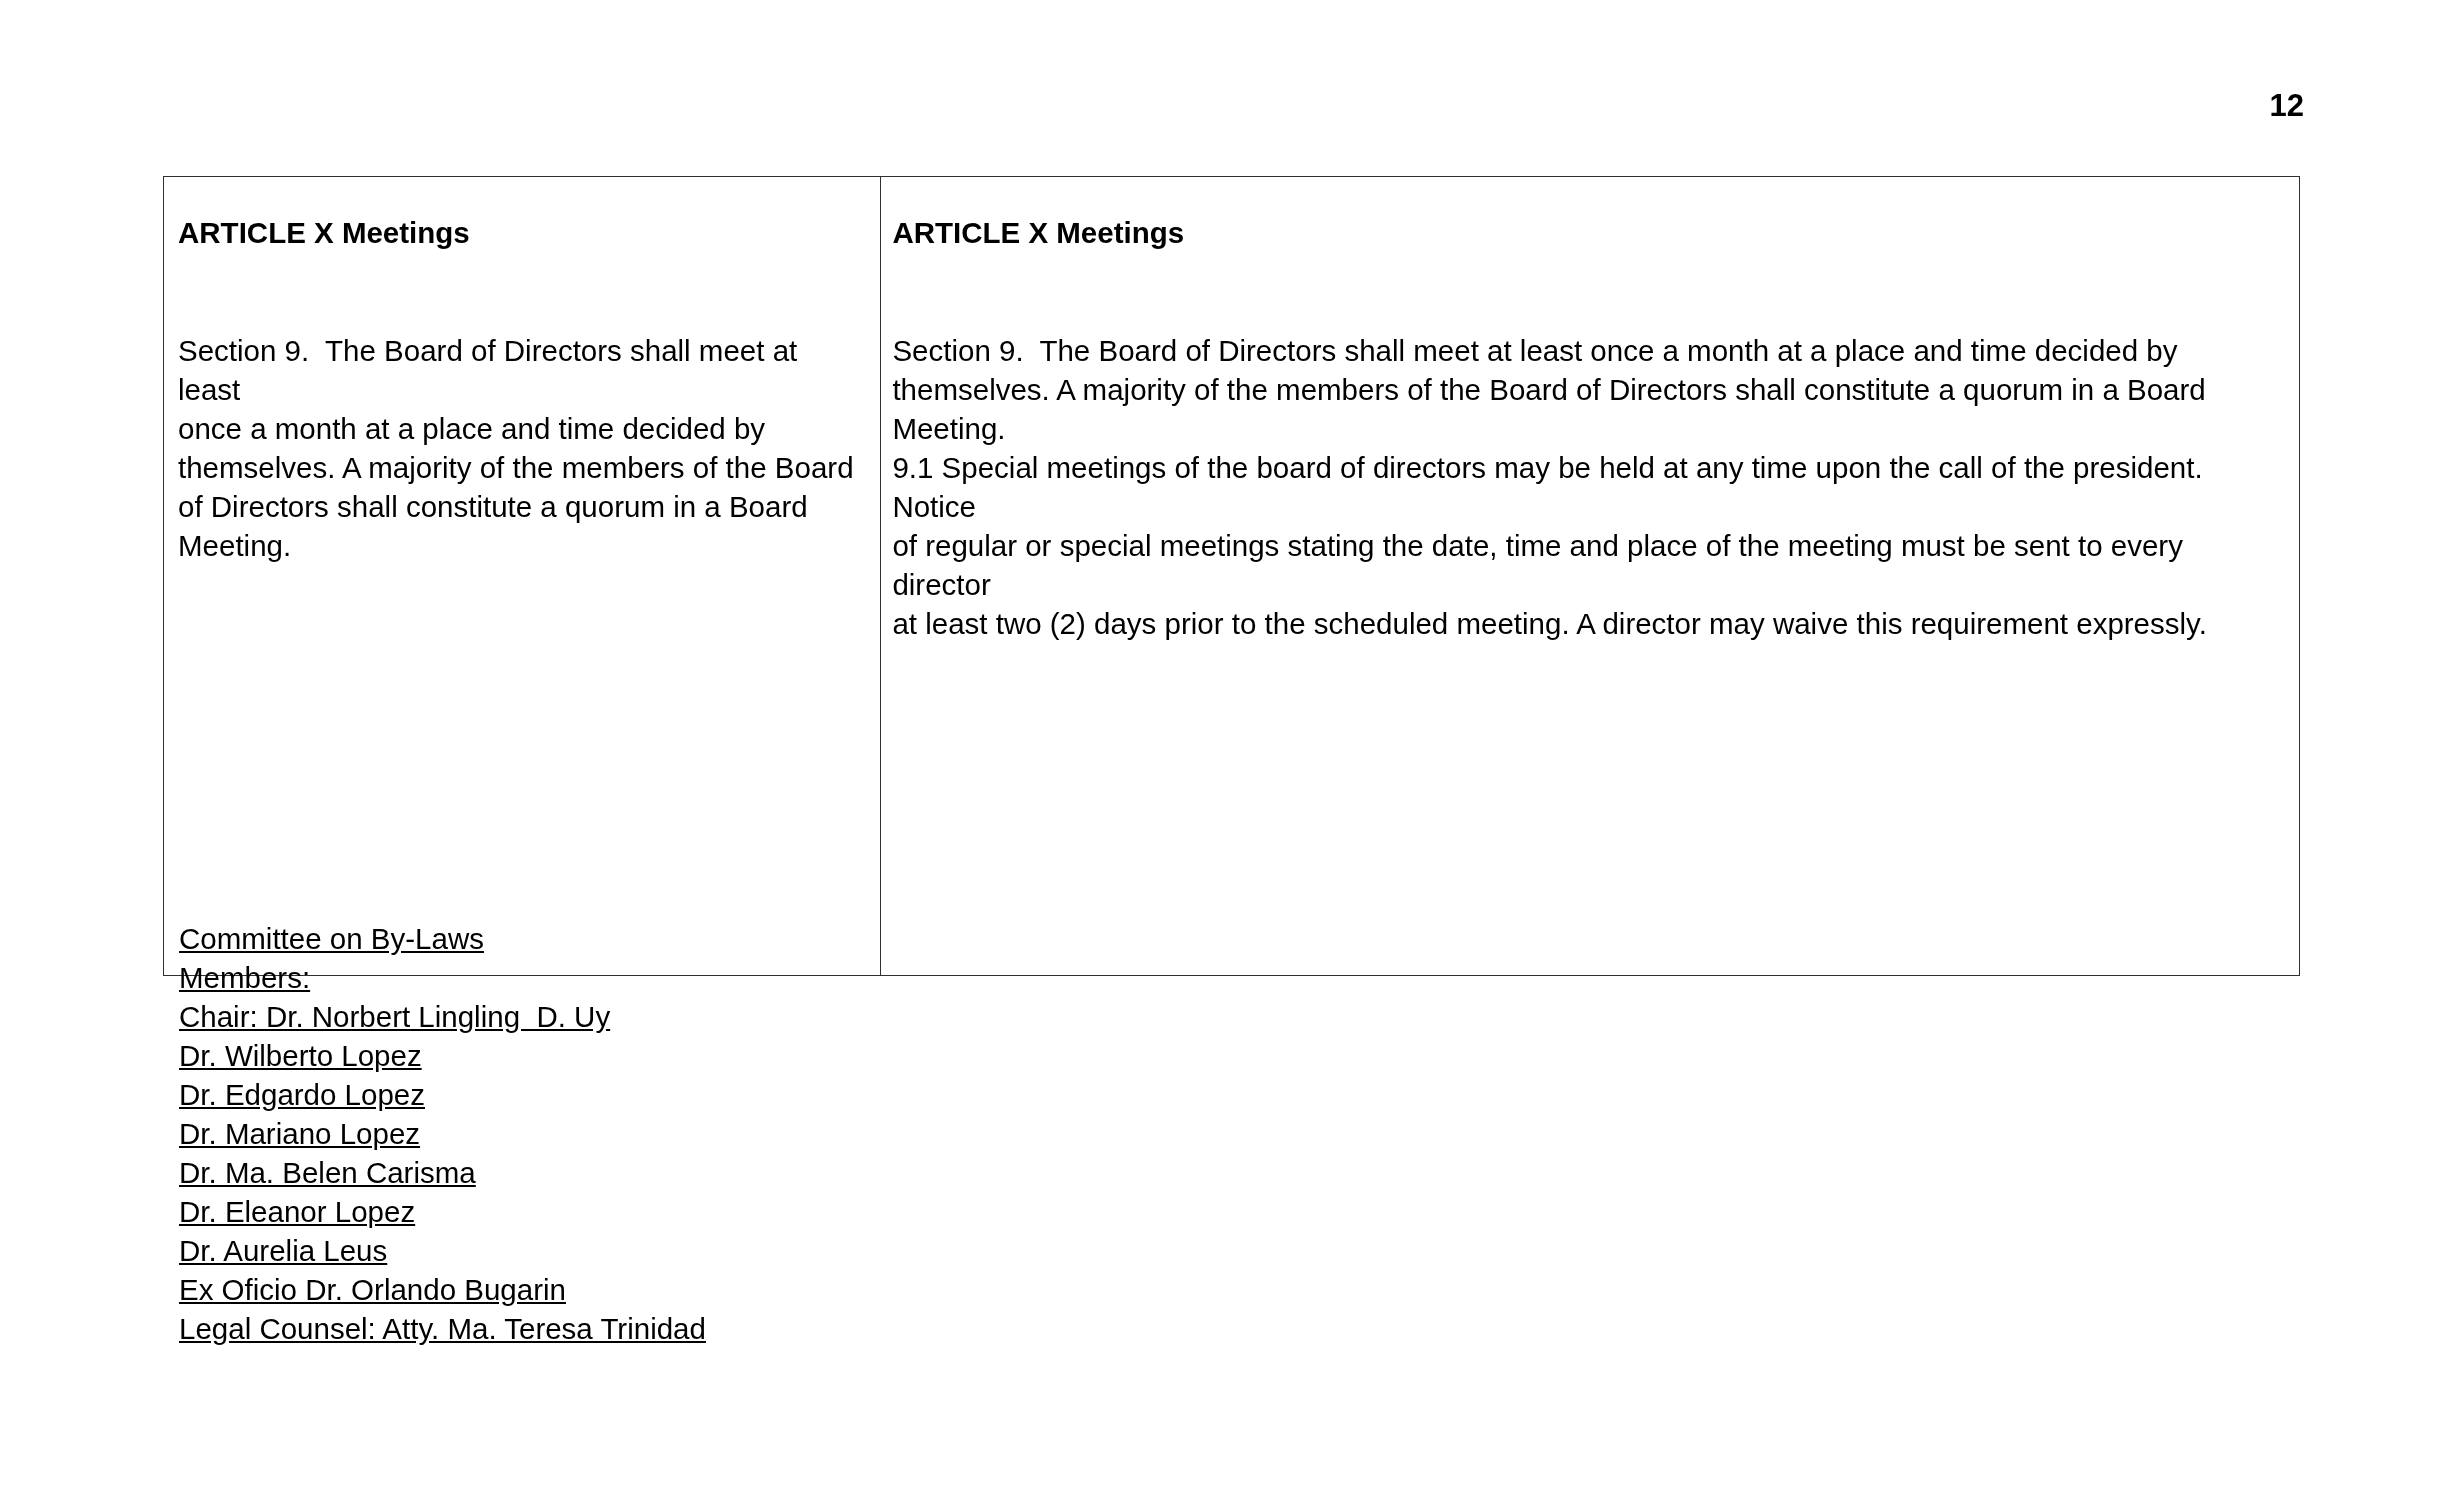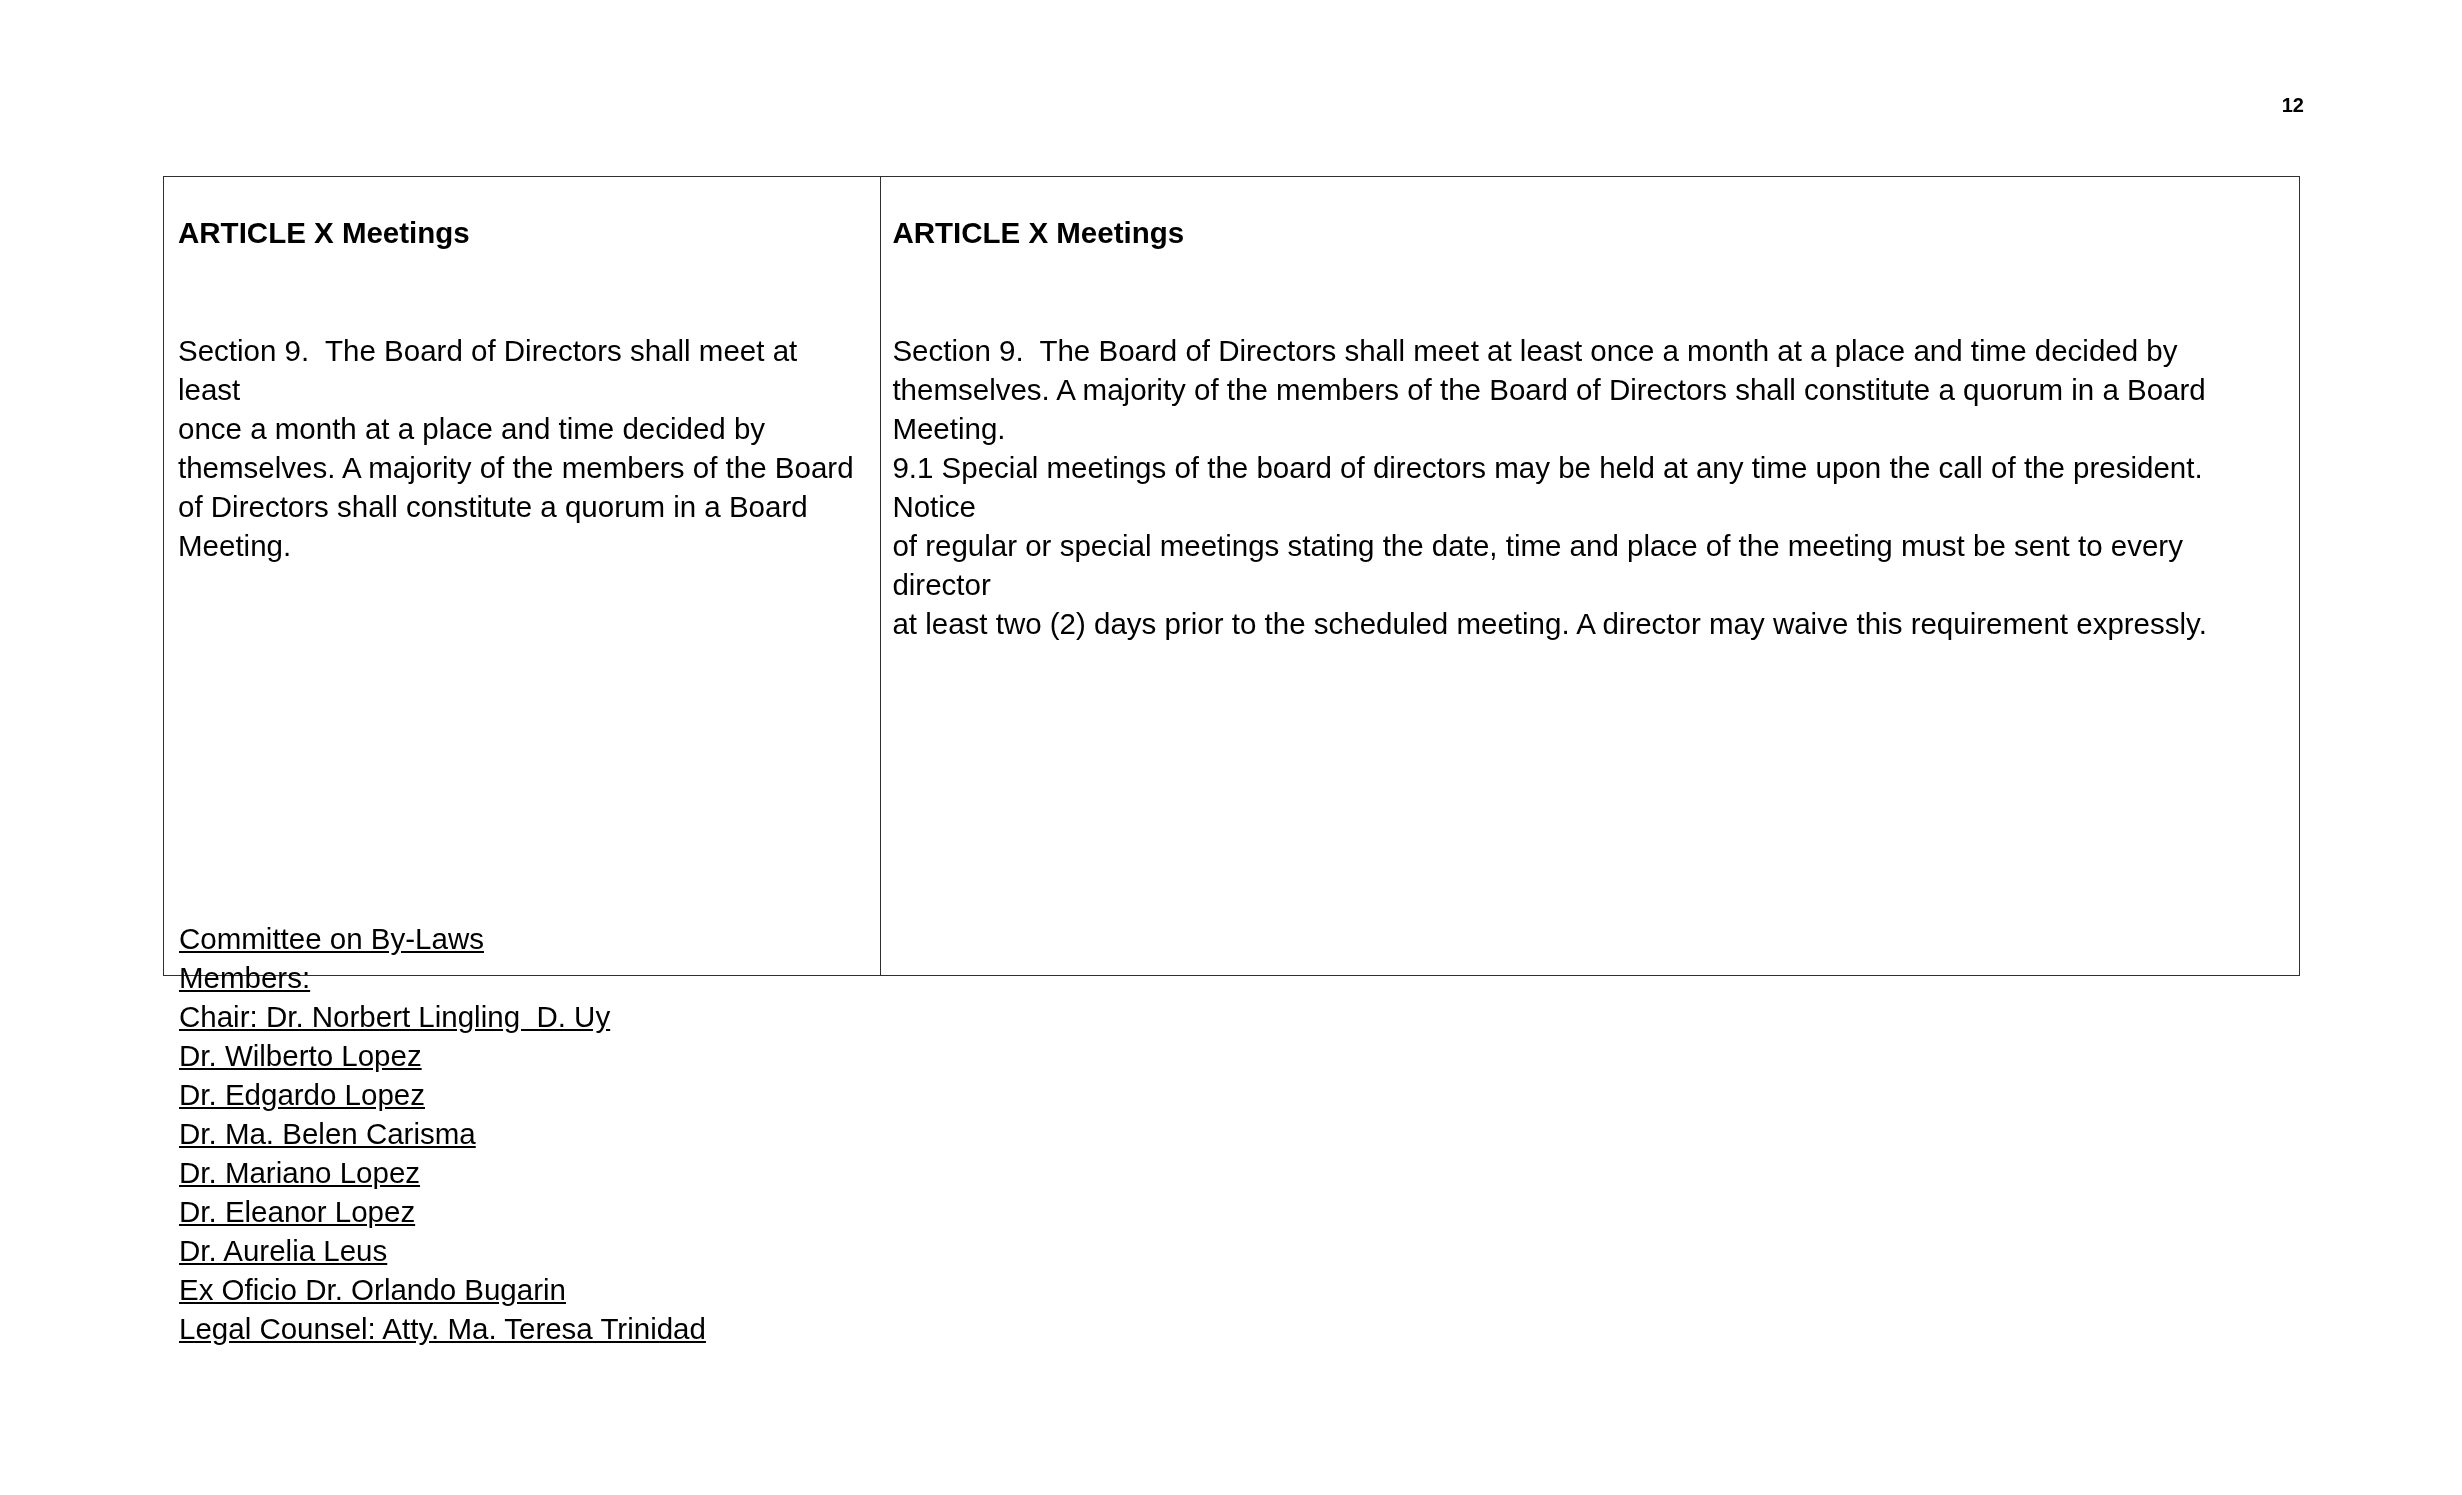--- a/index.html
+++ b/index.html
@@ -16,21 +16,21 @@
     font-family: "Liberation Sans", "DejaVu Sans", sans-serif;
     font-size: 29.5px;
     line-height: 39px;
     overflow: hidden;
   }
   .page-number {
     position: absolute;
     top: 88px;
     right: 158px;
     font-weight: bold;
-    font-size: 20px;
+    font-size: 31px;
     line-height: 35px;
     text-align: right;
   }
   .doc-table {
     position: absolute;
     left: 163px;
     top: 176px;
     width: 2137px;
     height: 800px;
     box-sizing: border-box;
@@ -106,23 +106,23 @@
   <div class="committee">
     <div class="committee-line">Committee on By-Laws</div>
     <div class="committee-line">Members:</div>
     <div class="committee-line">Chair: Dr. Norbert Lingling  D. Uy</div>
     <div>
 
         <div class="committee-line">Dr. Wilberto Lopez</div>
 
         <div class="committee-line">Dr. Edgardo Lopez</div>
 
+        <div class="committee-line">Dr. Mariano Lopez</div>
+
         <div class="committee-line">Dr. Ma. Belen Carisma</div>
-
-        <div class="committee-line">Dr. Mariano Lopez</div>
 
         <div class="committee-line">Dr. Eleanor Lopez</div>
 
         <div class="committee-line">Dr. Aurelia Leus</div>
       </div>
     <div class="committee-line">Ex Oficio Dr. Orlando Bugarin</div>
     <div class="committee-line">Legal Counsel: Atty. Ma. Teresa Trinidad</div>
   </div>
 
 </div>

